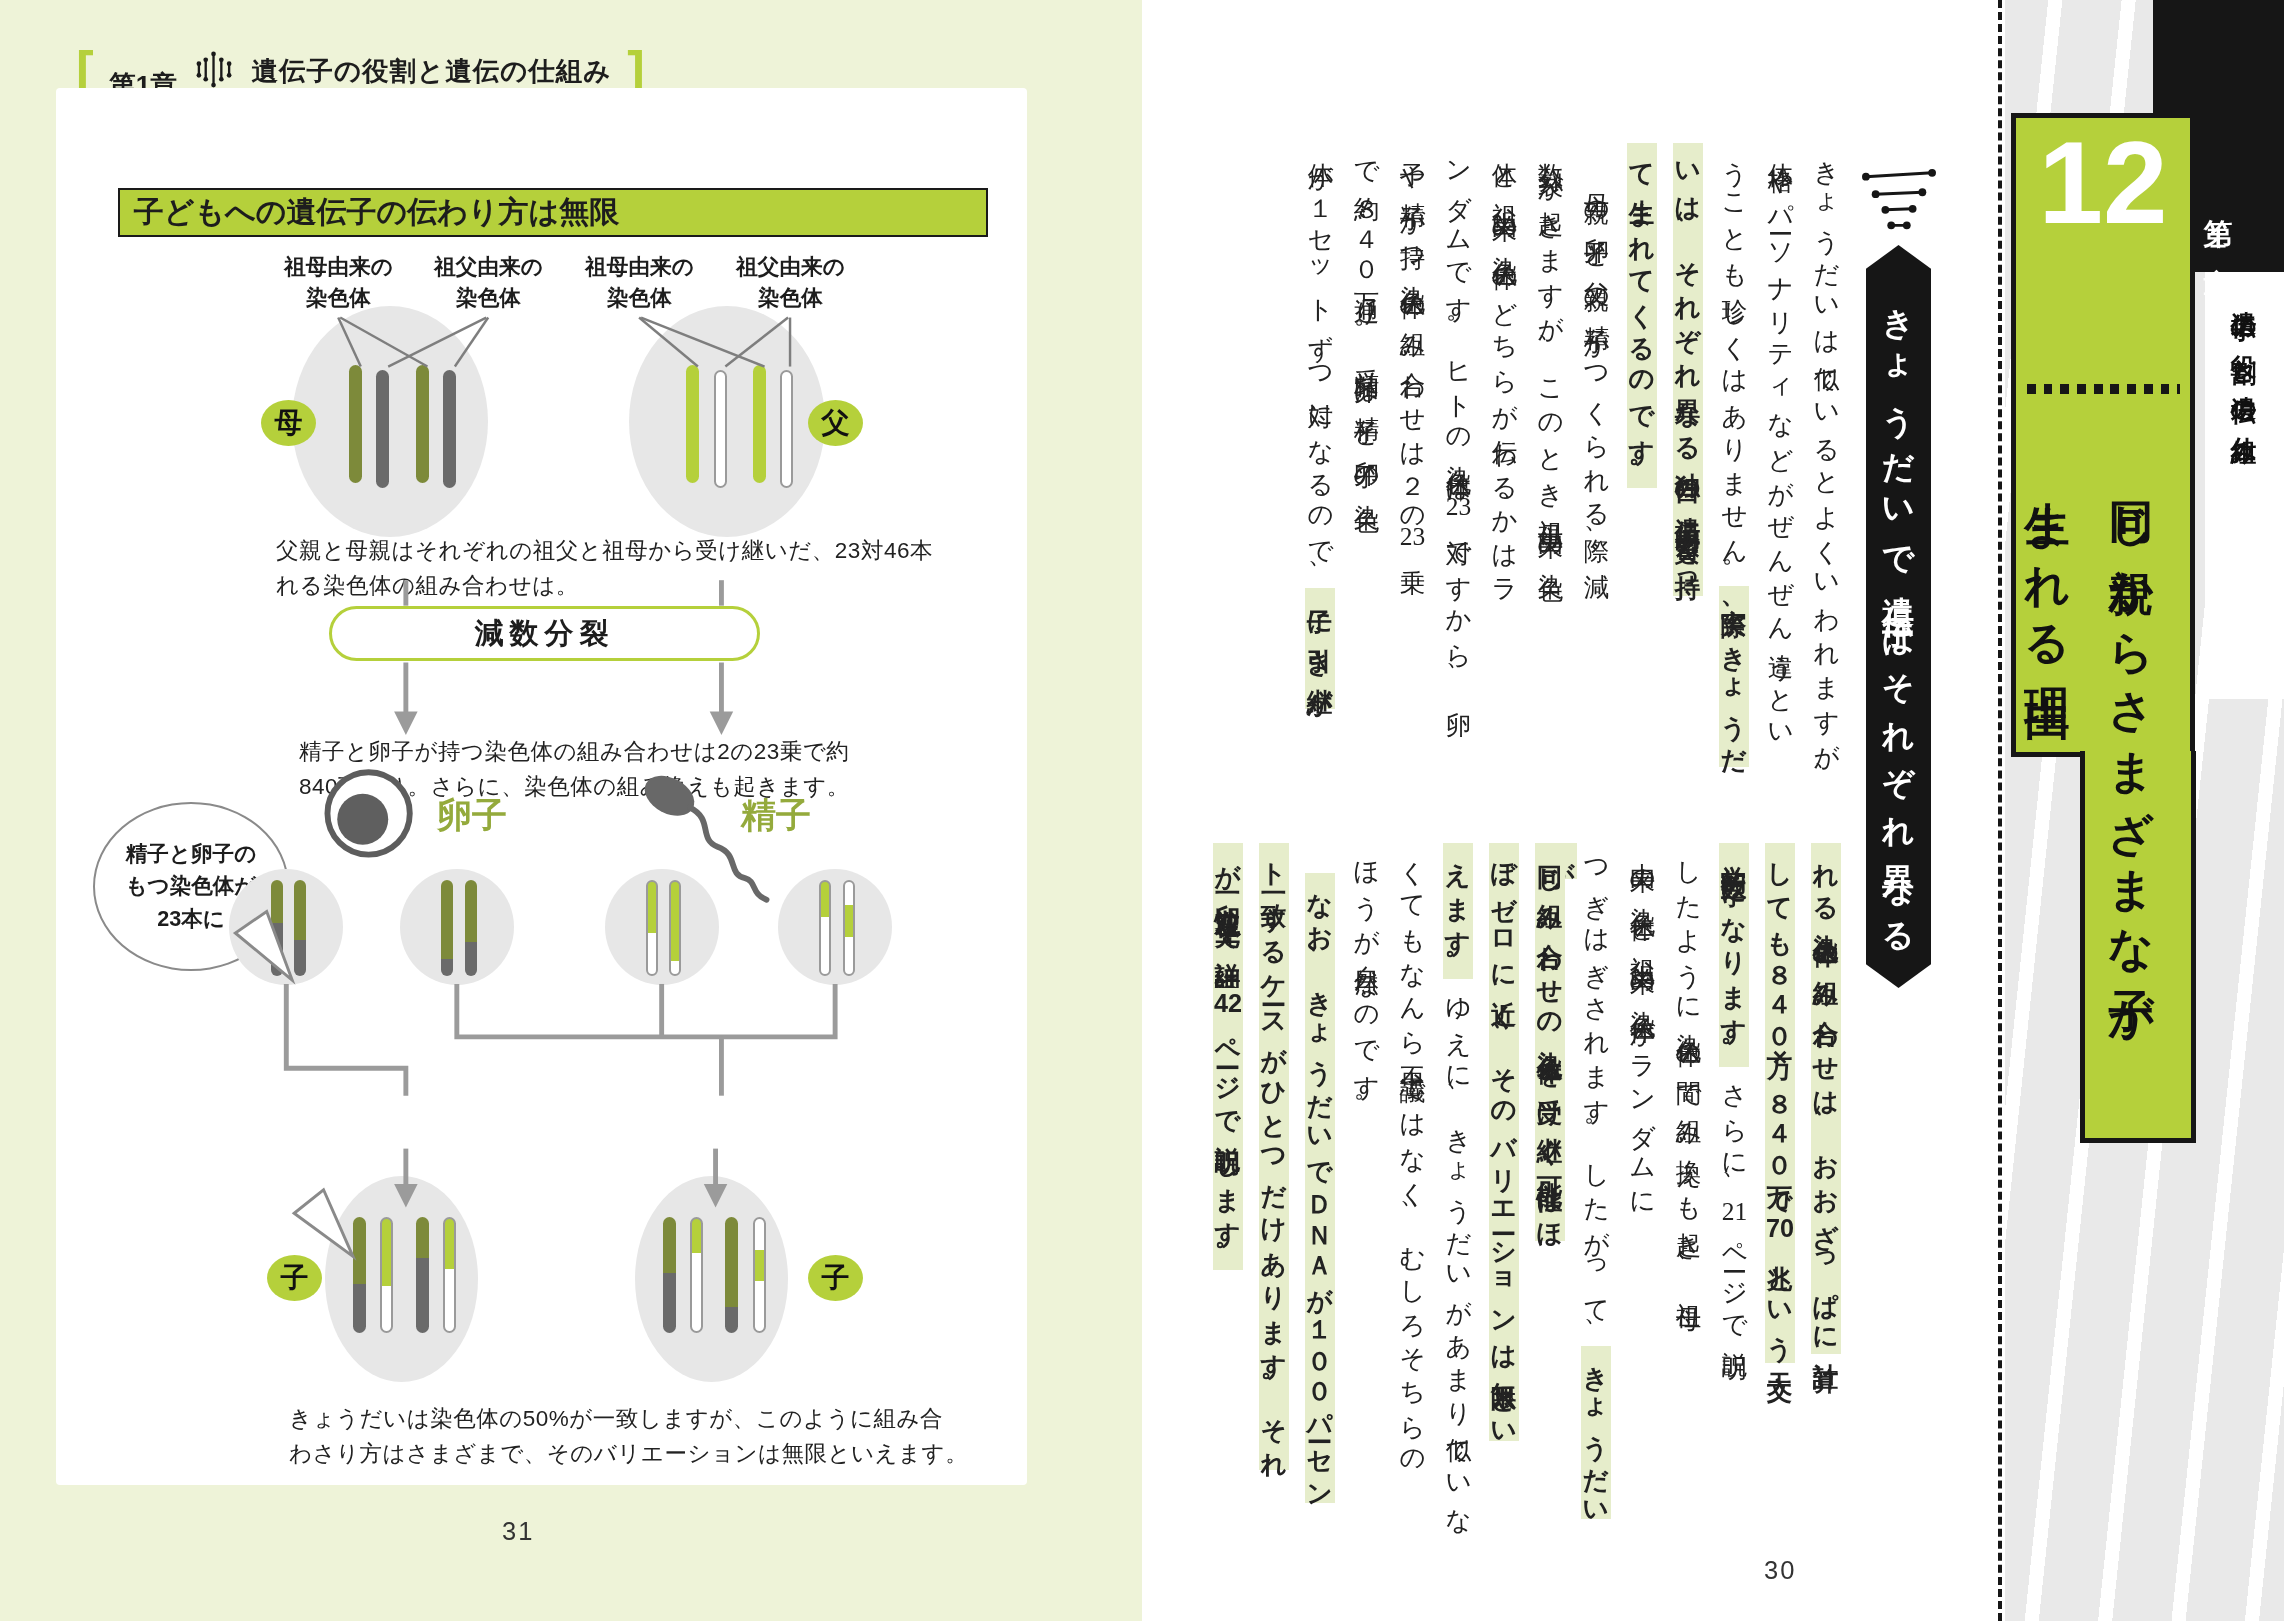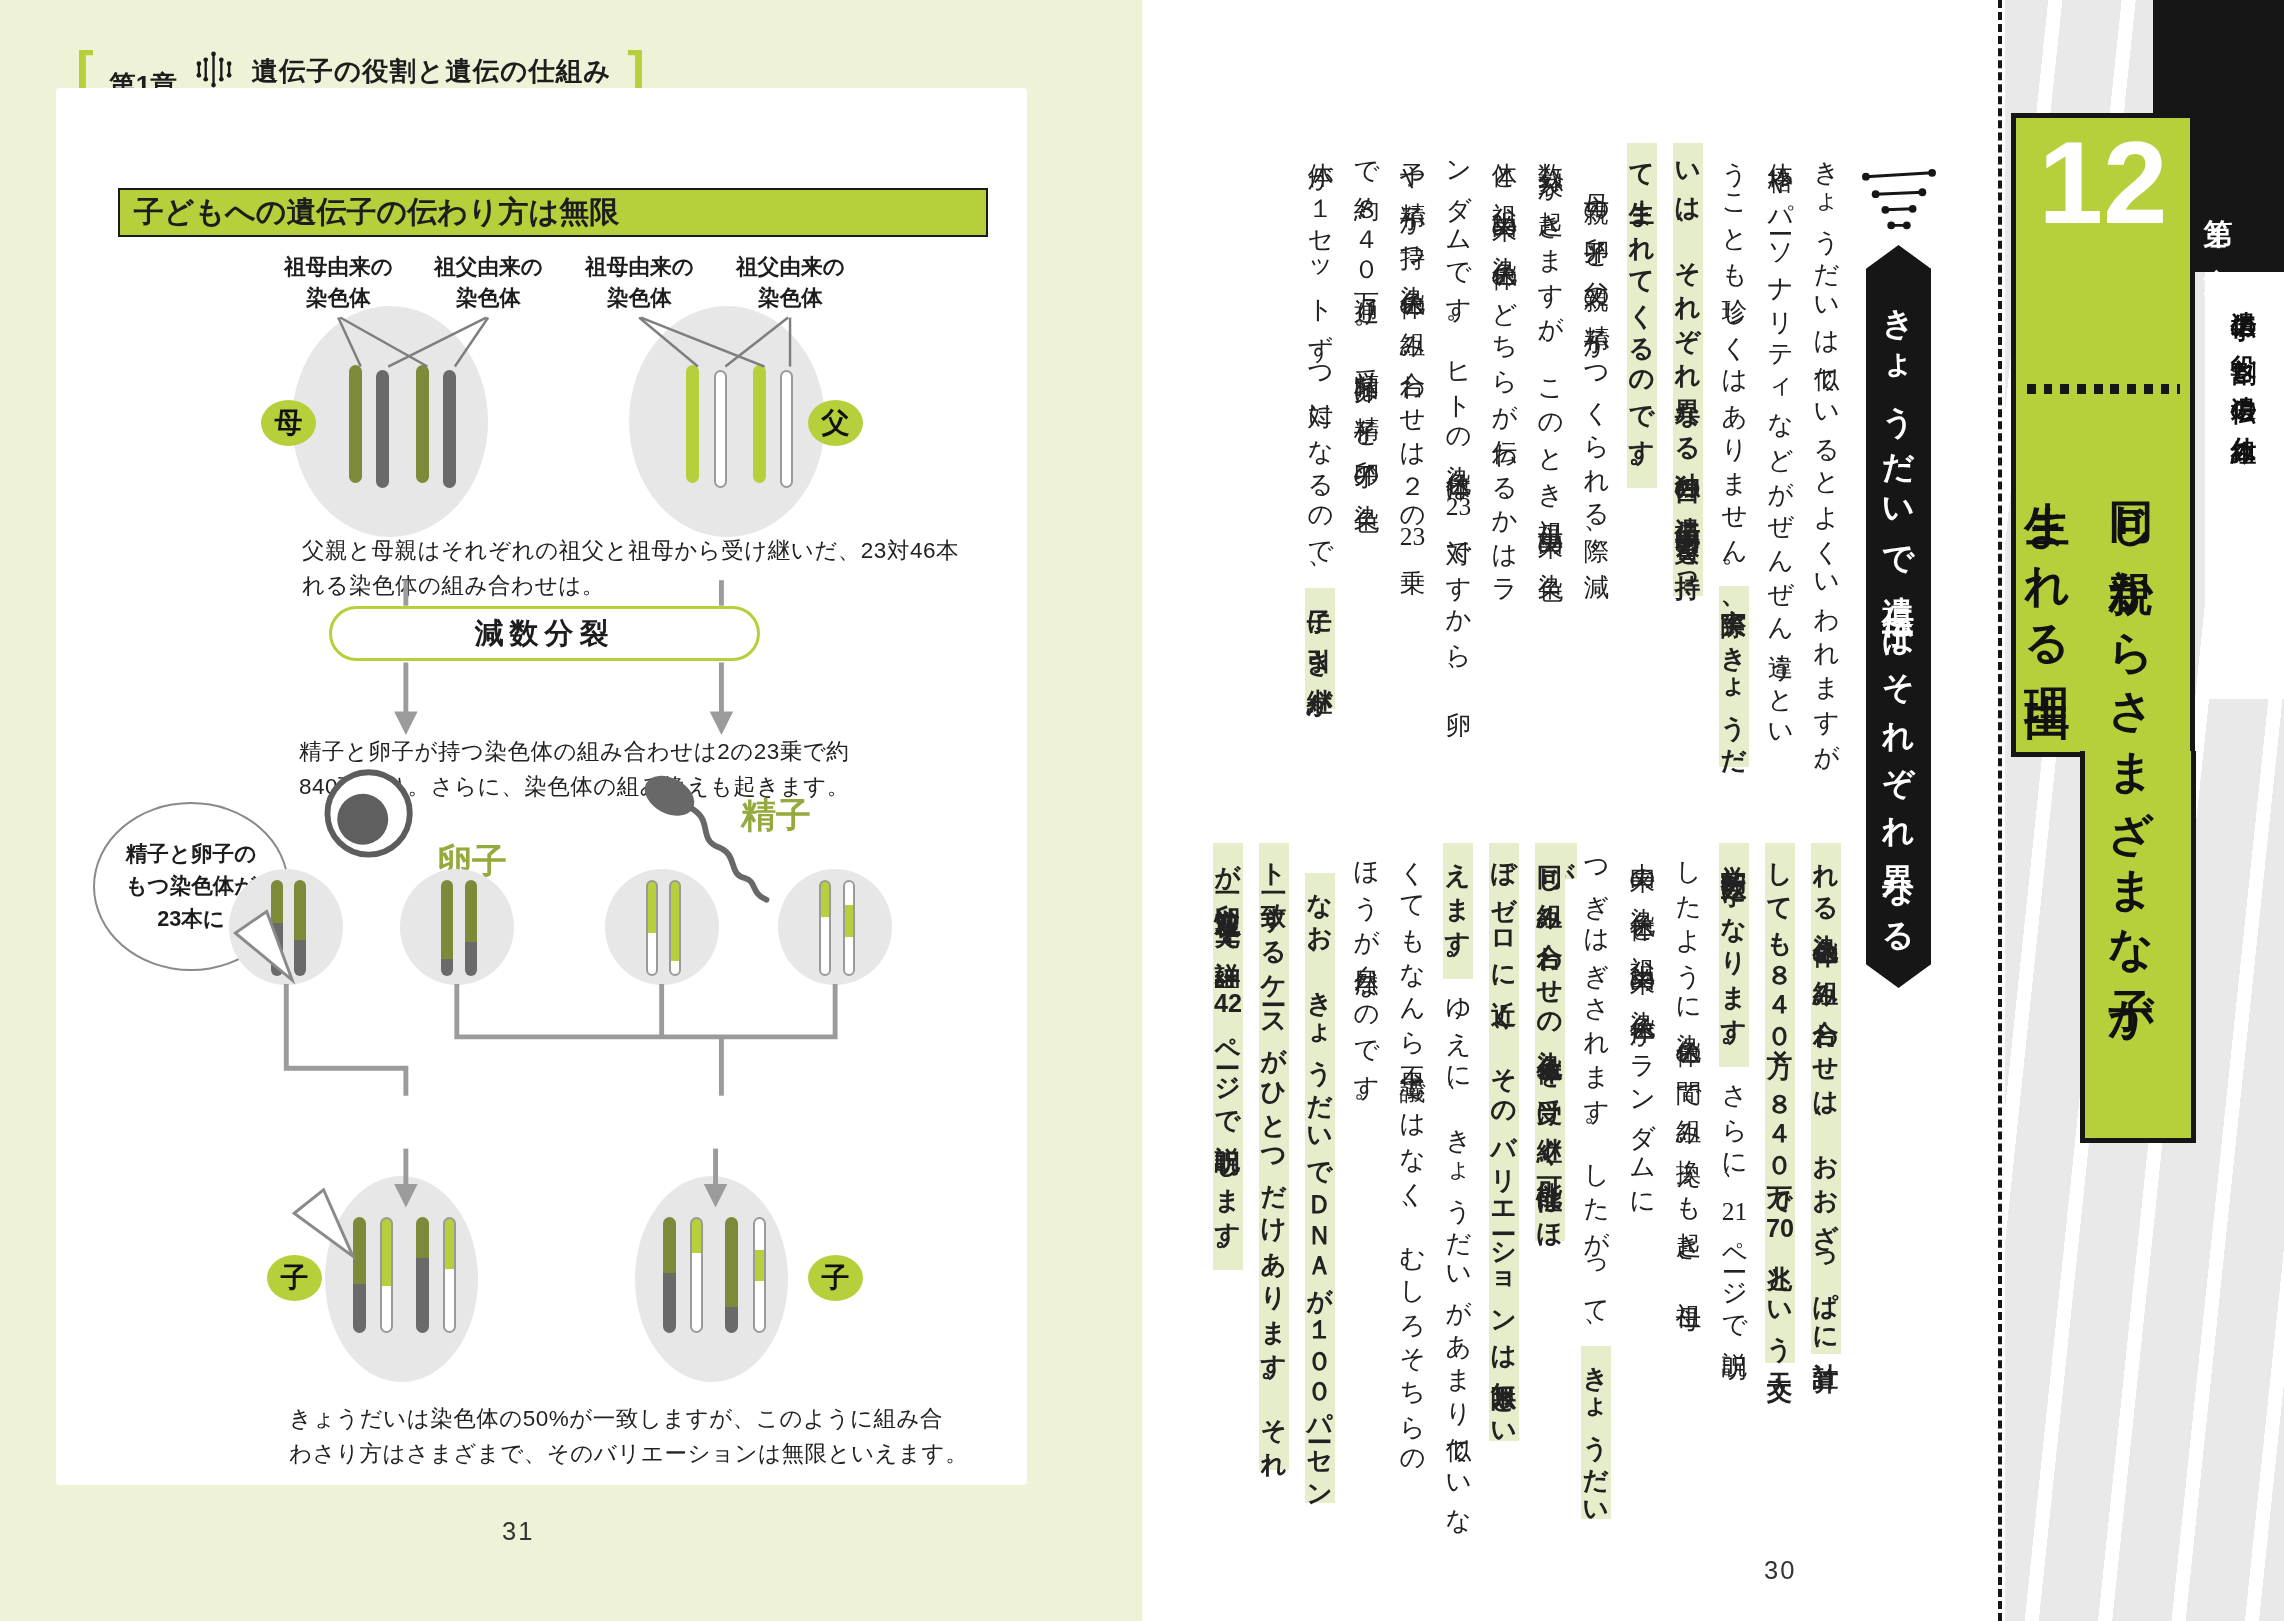--- a/index.html
+++ b/index.html
@@ -113,39 +113,39 @@
   <div class="abs bar" style="left:376px;top:370px;height:118px;background:#6a6a6a;"></div>
   <div class="abs bar" style="left:416px;top:365px;height:118px;background:#7d8a3a;"></div>
   <div class="abs bar" style="left:443px;top:370px;height:118px;background:#6a6a6a;"></div>
   <div class="abs bar" style="left:686px;top:365px;height:118px;background:#b5d03b;"></div>
   <div class="abs bar outlined" style="left:714px;top:370px;height:118px;background:#fff;"></div>
   <div class="abs bar" style="left:753px;top:365px;height:118px;background:#b5d03b;"></div>
   <div class="abs bar outlined" style="left:780px;top:370px;height:118px;background:#fff;"></div>
   <div class="abs tag-oval" style="left:261px;top:400px;">母</div>
   <div class="abs tag-oval" style="left:808px;top:400px;">父</div>
 
-  <div class="abs cap" style="left:302px;top:534px;">
+  <div class="abs cap" style="left:276px;top:534px;">
     <div>父親と母親はそれぞれの祖父と祖母から受け継いだ、23対46本</div>
       <div>れる染色体の組み合わせは。</div>
     </div>
 
   <div class="abs pill" style="left:329px;top:606px;width:431px;height:55px;">減数分裂</div>
 
   <div class="abs cap" style="left:299px;top:735px;">
     <div>精子と卵子が持つ染色体の組み合わせは2の23乗で約</div>
       <div>840万通り。さらに、染色体の組み換えも起きます。</div>
     </div>
 
   <div class="abs bubble" style="left:93px;top:802px;width:192px;height:165px;">
     <div>精子と卵子の</div>
       <div>もつ染色体が</div>
       <div>23本に</div>
     </div>
 
-  <div class="abs gamete-label" style="left:437px;top:792px;margin-top:46px;">卵子</div>
+  <div class="abs gamete-label" style="left:437px;top:792px;">卵子</div>
   <div class="abs gamete-label" style="left:741px;top:792px;">精子</div>
 
   <div class="abs cell" style="left:229px;top:869px;width:114px;height:116px;"></div>
   <div class="abs cell" style="left:400px;top:869px;width:114px;height:116px;"></div>
   <div class="abs cell" style="left:605px;top:869px;width:114px;height:116px;"></div>
   <div class="abs cell" style="left:778px;top:869px;width:114px;height:116px;"></div>
   <div class="abs bar" style="left:271px;top:880px;height:96px;width:11.8px;background:linear-gradient(#7d8a3a 0 45%,#6a6a6a 45% 100%);"></div>
   <div class="abs bar" style="left:294px;top:880px;height:96px;width:11.8px;background:linear-gradient(#7d8a3a 0 62%,#6a6a6a 62% 100%);"></div>
   <div class="abs bar" style="left:441px;top:880px;height:96px;width:11.8px;background:linear-gradient(#7d8a3a 0 82%,#6a6a6a 82% 100%);"></div>
   <div class="abs bar" style="left:465px;top:880px;height:96px;width:11.8px;background:linear-gradient(#7d8a3a 0 65%,#6a6a6a 65% 100%);"></div>

